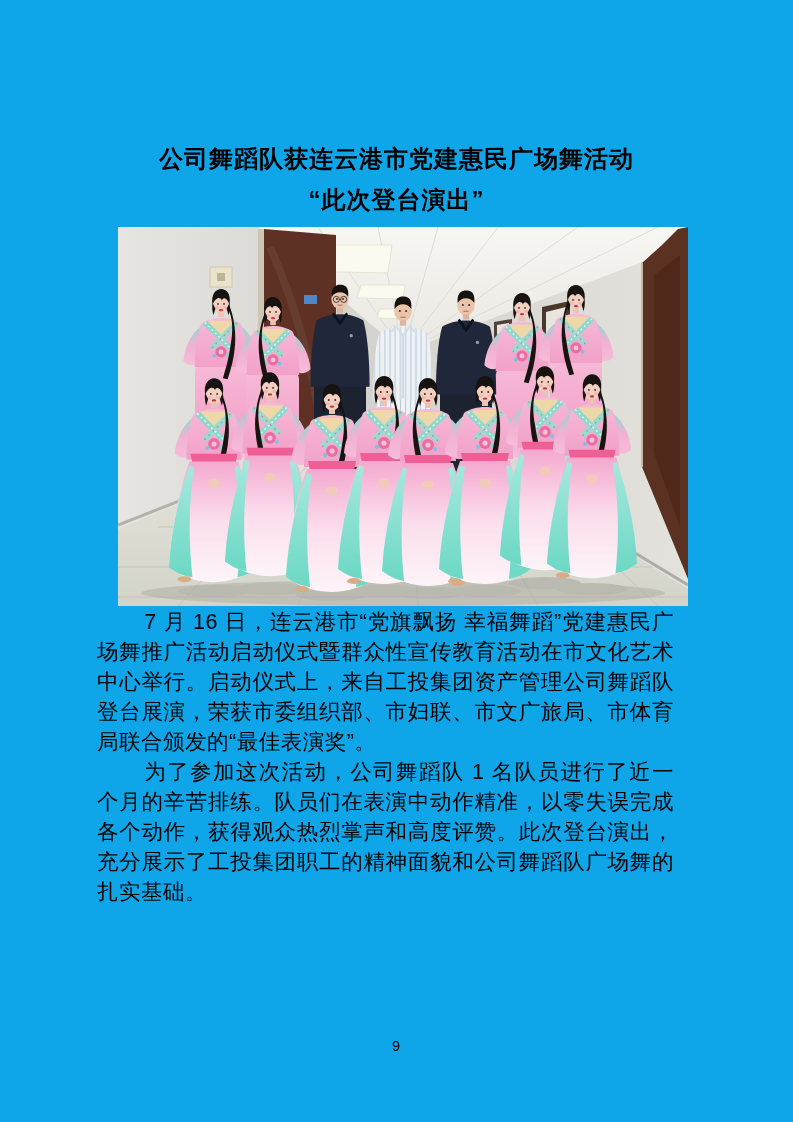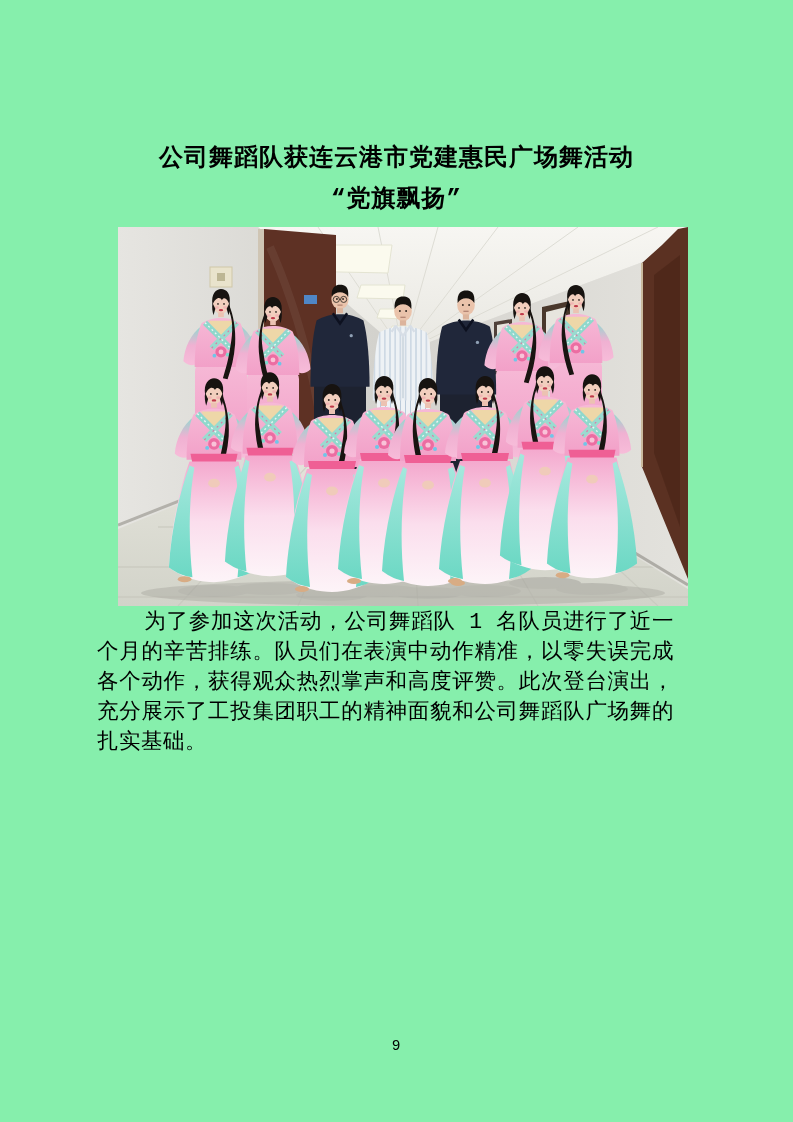--- a/index.html
+++ b/index.html
@@ -1,21 +1,21 @@
 <!DOCTYPE html>
 <html><head>
 <meta charset="utf-8">
 <style>
   html,body{margin:0;padding:0;background:#ffffff;}
   .page{
     position:relative;
     width:793px;height:1122px;
-    background:#86efac;
+    background:#0ea5e9;
     overflow:hidden;
-    font-family:Liberation Mono, monospace;
+    font-family:Liberation Sans, sans-serif;
     color:#000;
   }
   .title-block{
     position:absolute;top:138px;left:48px;width:697px;
     text-align:center;font-weight:bold;
     font-size:24px;line-height:41px;
     letter-spacing:1px;
   }
   .photo-frame{
     position:absolute;left:118px;top:227px;width:570px;height:379px;
@@ -34,21 +34,21 @@
     text-align:center;font-size:14.5px;letter-spacing:1px;
   }
 </style>
 </head>
 <body>
 
 <div class="page">
 
   <div class="title-block">
     <div>公司舞蹈队获连云港市党建惠民广场舞活动</div>
-    <div>“党旗飘扬”</div>
+    <div>“此次登台演出”</div>
   </div>
 
   <figure class="photo-frame" style="margin:0" role="img" aria-label="公司舞蹈队12名队员身着粉绿渐变舞蹈服，与三位领导在办公楼走廊合影">
     <svg viewBox="0 0 570 379" xmlns="http://www.w3.org/2000/svg">
       <defs>
         <linearGradient id="gWallL" x1="0" y1="0" x2="1" y2="0">
           <stop offset="0" stop-color="#e6e5e1"></stop>
             <stop offset="1" stop-color="#d1d0cb"></stop>
         </linearGradient>
         <linearGradient id="gWallR" x1="0" y1="0" x2="1" y2="0">
@@ -268,18 +268,19 @@
         <use href="#dKneel" transform="translate(266,164)"></use>
         <use href="#dKneel" transform="translate(310,166) scale(-1,1)"></use>
         <use href="#dKneel" transform="translate(367,164)"></use>
         <use href="#dKneel" transform="translate(427,154) scale(-.98,.98)"></use>
         <use href="#dKneel" transform="translate(474,162) scale(.98)"></use>
       </g>
     </svg>
   </figure>
 
   <div class="article">
+    <p class="para"><span>7 月 16 日，连云港市“党旗飘扬 幸福舞蹈”党建惠民广场舞推广活动启动仪式暨群众性宣传教育活动在市文化艺术中心举行。启动仪式上，来自工投集团资产管理公司舞蹈队登台展演，荣获市委组织部、市妇联、市文广旅局、市体育局联合颁发的“最佳表演奖”。</span></p>
     <p class="para"><span>为了参加这次活动，公司舞蹈队 1 名队员进行了近一个月的辛苦排练。队员们在表演中动作精准，以零失误完成各个动作，获得观众热烈掌声和高度评赞。此次登台演出，充分展示了工投集团职工的精神面貌和公司舞蹈队广场舞的扎实基础。</span></p>
   </div>
 
   <div class="page-number">9</div>
 
 </div>
 
 </body></html>

